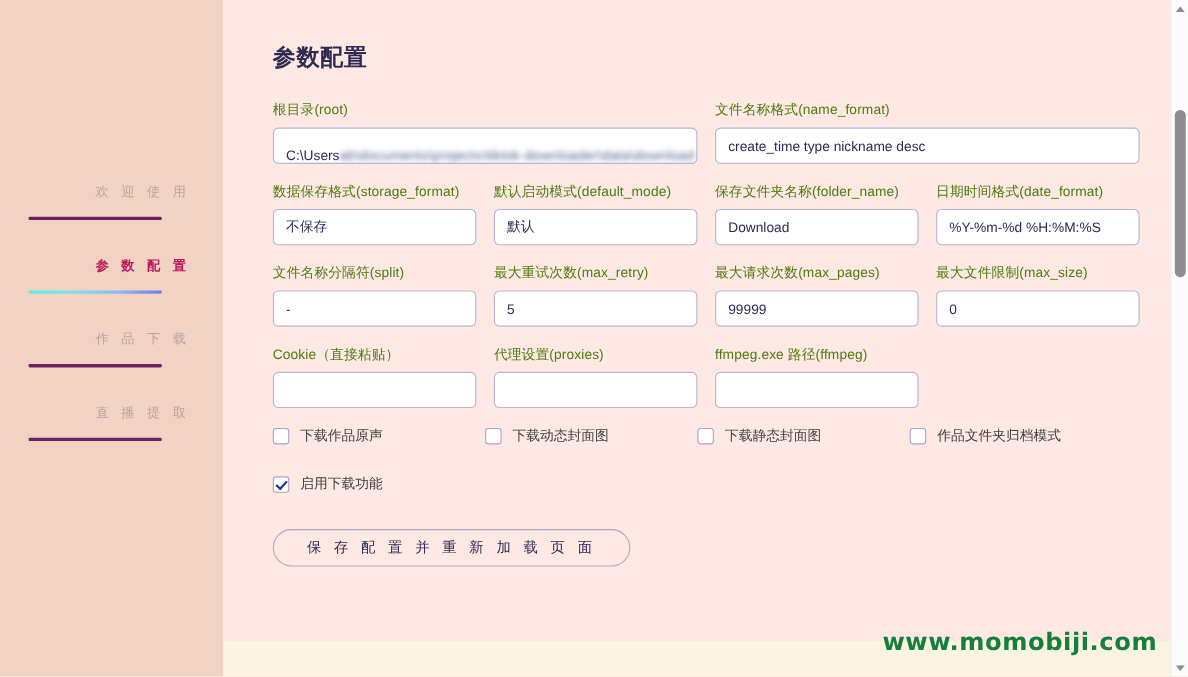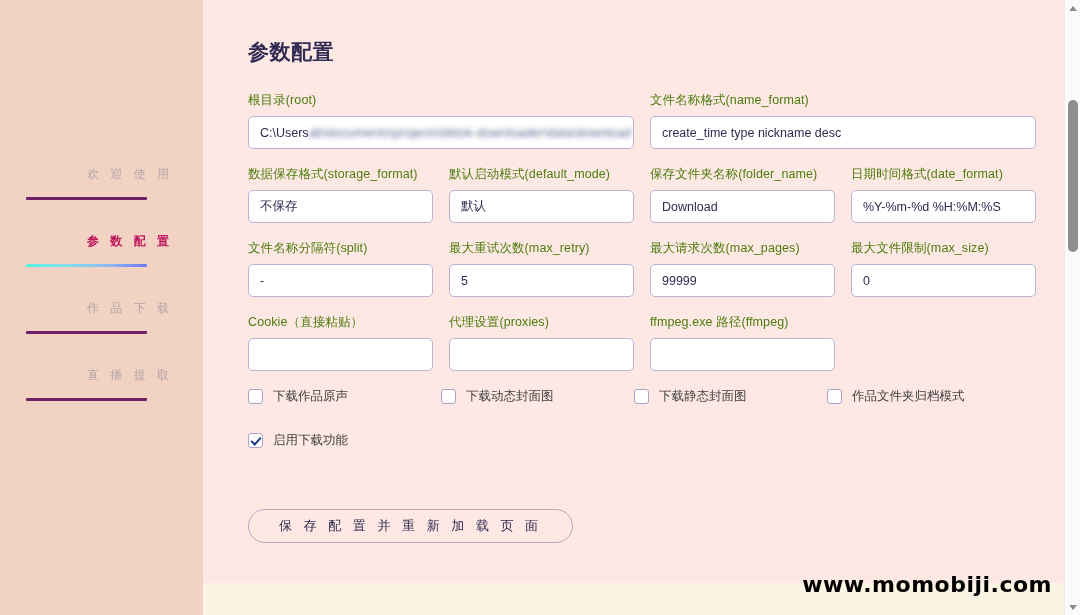--- a/index.html
+++ b/index.html
@@ -112,21 +112,21 @@
     border-radius: 5px;
     padding: 0 11px;
     font-size: 12.5px;
     color: #2f2a52;
     font-family: "Liberation Sans", sans-serif;
     display: flex;
     align-items: center;
     overflow: hidden;
     white-space: nowrap;
   }
-  .field-input.blurred-wrap { padding-right: 4px; }
+  .field-input.blurred-wrap { padding-right: 4px; align-items: flex-end; }
   .blur-text {
     filter: blur(2.6px);
     color: #4b5a86;
     letter-spacing: 0.2px;
     opacity: 0.92;
     display: inline-block;
     vertical-align: baseline;
   }
 
   
@@ -164,21 +164,21 @@
     transform: rotate(42deg);
   }
   .cb-label {
     font-size: 12.5px;
     color: #404040;
     white-space: nowrap;
   }
 
   
   #save-button {
-    margin-top: 60px;
+    margin-top: 32px;
     display: inline-flex;
     align-items: center;
     justify-content: center;
     height: 34px;
     padding: 0 30px;
     border: 1px solid #b9a8bd;
     border-radius: 18px;
     background: transparent;
     font-size: 13px;
     color: #2f2a52;
@@ -187,21 +187,21 @@
     font-family: "Liberation Sans", sans-serif;
   }
 
   
   #watermark {
     position: absolute;
     right: 28px;
     bottom: 18px;
     font-size: 22px;
     font-weight: bold;
-    color: #000000;
+    color: #15803d;
     letter-spacing: 0.5px;
     font-family: "DejaVu Sans", sans-serif;
   }
 
   
   #scrollbar {
     position: absolute;
     top: 0; right: 0;
     width: 16px; height: 615px;
     background: #fbfbfb;

